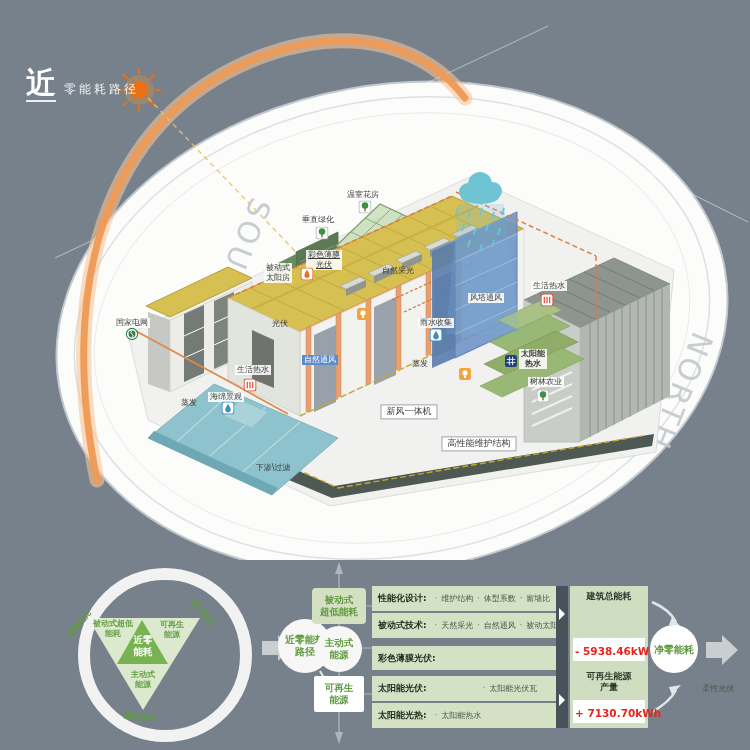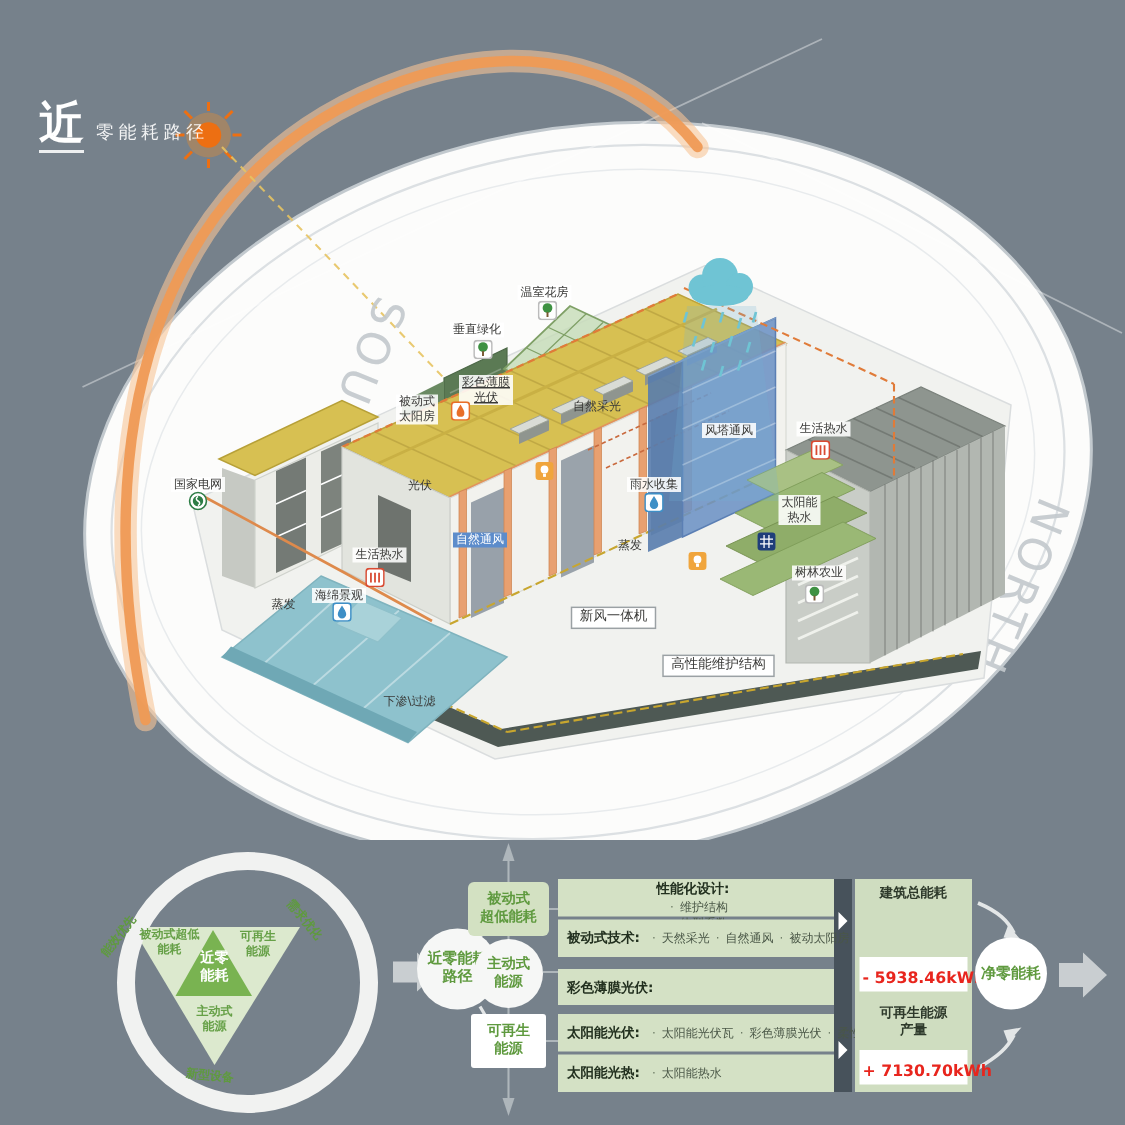--- a/index.html
+++ b/index.html
@@ -289,30 +289,30 @@
   <div class="lbl" style="left:318px;top:220px;">垂直绿化</div>
   <div class="lbl" style="left:324px;top:260px;text-decoration:underline;">
       <span>彩色薄膜</span>
       <span>光伏</span>
     </div>
   <div class="lbl" style="left:278px;top:273px;">
       <span>被动式</span>
       <span>太阳房</span>
     </div>
   <div class="lbl plain" style="left:398px;top:271px;">自然采光</div>
-  <div class="lbl" style="left:486px;top:287px;">风塔通风</div>
+  <div class="lbl" style="left:486px;top:298px;">风塔通风</div>
   <div class="lbl" style="left:132px;top:323px;">国家电网</div>
   <div class="lbl plain" style="left:280px;top:324px;">光伏</div>
   <div class="lbl blue" style="left:320px;top:360px;">自然通风</div>
   <div class="lbl" style="left:253px;top:370px;">生活热水</div>
   <div class="lbl" style="left:226px;top:397px;">海绵景观</div>
   <div class="lbl plain" style="left:189px;top:403px;">蒸发</div>
   <div class="lbl plain" style="left:420px;top:364px;">蒸发</div>
   <div class="lbl" style="left:436px;top:323px;">雨水收集</div>
-  <div class="lbl" style="left:533px;top:340px;">
+  <div class="lbl" style="left:533px;top:359px;font-weight:bold;">
       <span>太阳能</span>
       <span>热水</span>
     </div>
   <div class="lbl" style="left:546px;top:382px;">树林农业</div>
   <div class="lbl" style="left:549px;top:286px;">生活热水</div>
   <div class="lbl plain" style="left:273px;top:468px;">下渗\过滤</div>
   <div class="lbl boxed" style="left:409px;top:412px;">新风一体机</div>
   <div class="lbl boxed" style="left:479px;top:444px;">高性能维护结构</div>
 
   <div class="ic" style="left:365px;top:207px;">
@@ -425,36 +425,36 @@
     </div>
   <div class="fnode circle" style="left:316px;top:626px;width:46px;height:46px;font-size:9.5px;">
       <span>主动式</span>
       <span>能源</span>
     </div>
   <div class="fnode whitebox" style="left:314px;top:676px;width:50px;height:36px;font-size:9.5px;">
       <span>可再生</span>
       <span>能源</span>
     </div>
 
-  <div class="prow" style="top:586px;flex-direction:column;">
+  <div class="prow" style="top:586px;">
     <span class="plab">性能化设计:</span>
     <span class="pitem">维护结构</span>
     <span class="pitem">体型系数</span>
     <span class="pitem">窗墙比</span>
   </div>
   <div class="prow" style="top:613px;text-align:right;">
     <span class="plab">被动式技术:</span>
     <span class="pitem">天然采光</span>
     <span class="pitem">自然通风</span>
     <span class="pitem">被动太阳房</span>
   </div>
   <div class="prow" style="top:646px;height:24px;">
     <span class="plab">彩色薄膜光伏:</span>
   </div>
-  <div class="prow" style="top:676px;">
+  <div class="prow" style="top:676px;gap:48px;">
     <span class="plab">太阳能光伏:</span>
     <span class="pitem">太阳能光伏瓦</span>
     <span class="pitem">彩色薄膜光伏</span>
     <span class="pitem">柔性光伏</span>
   </div>
   <div class="prow" style="top:703px;">
     <span class="plab">太阳能光热:</span>
     <span class="pitem">太阳能热水</span>
   </div>
 

